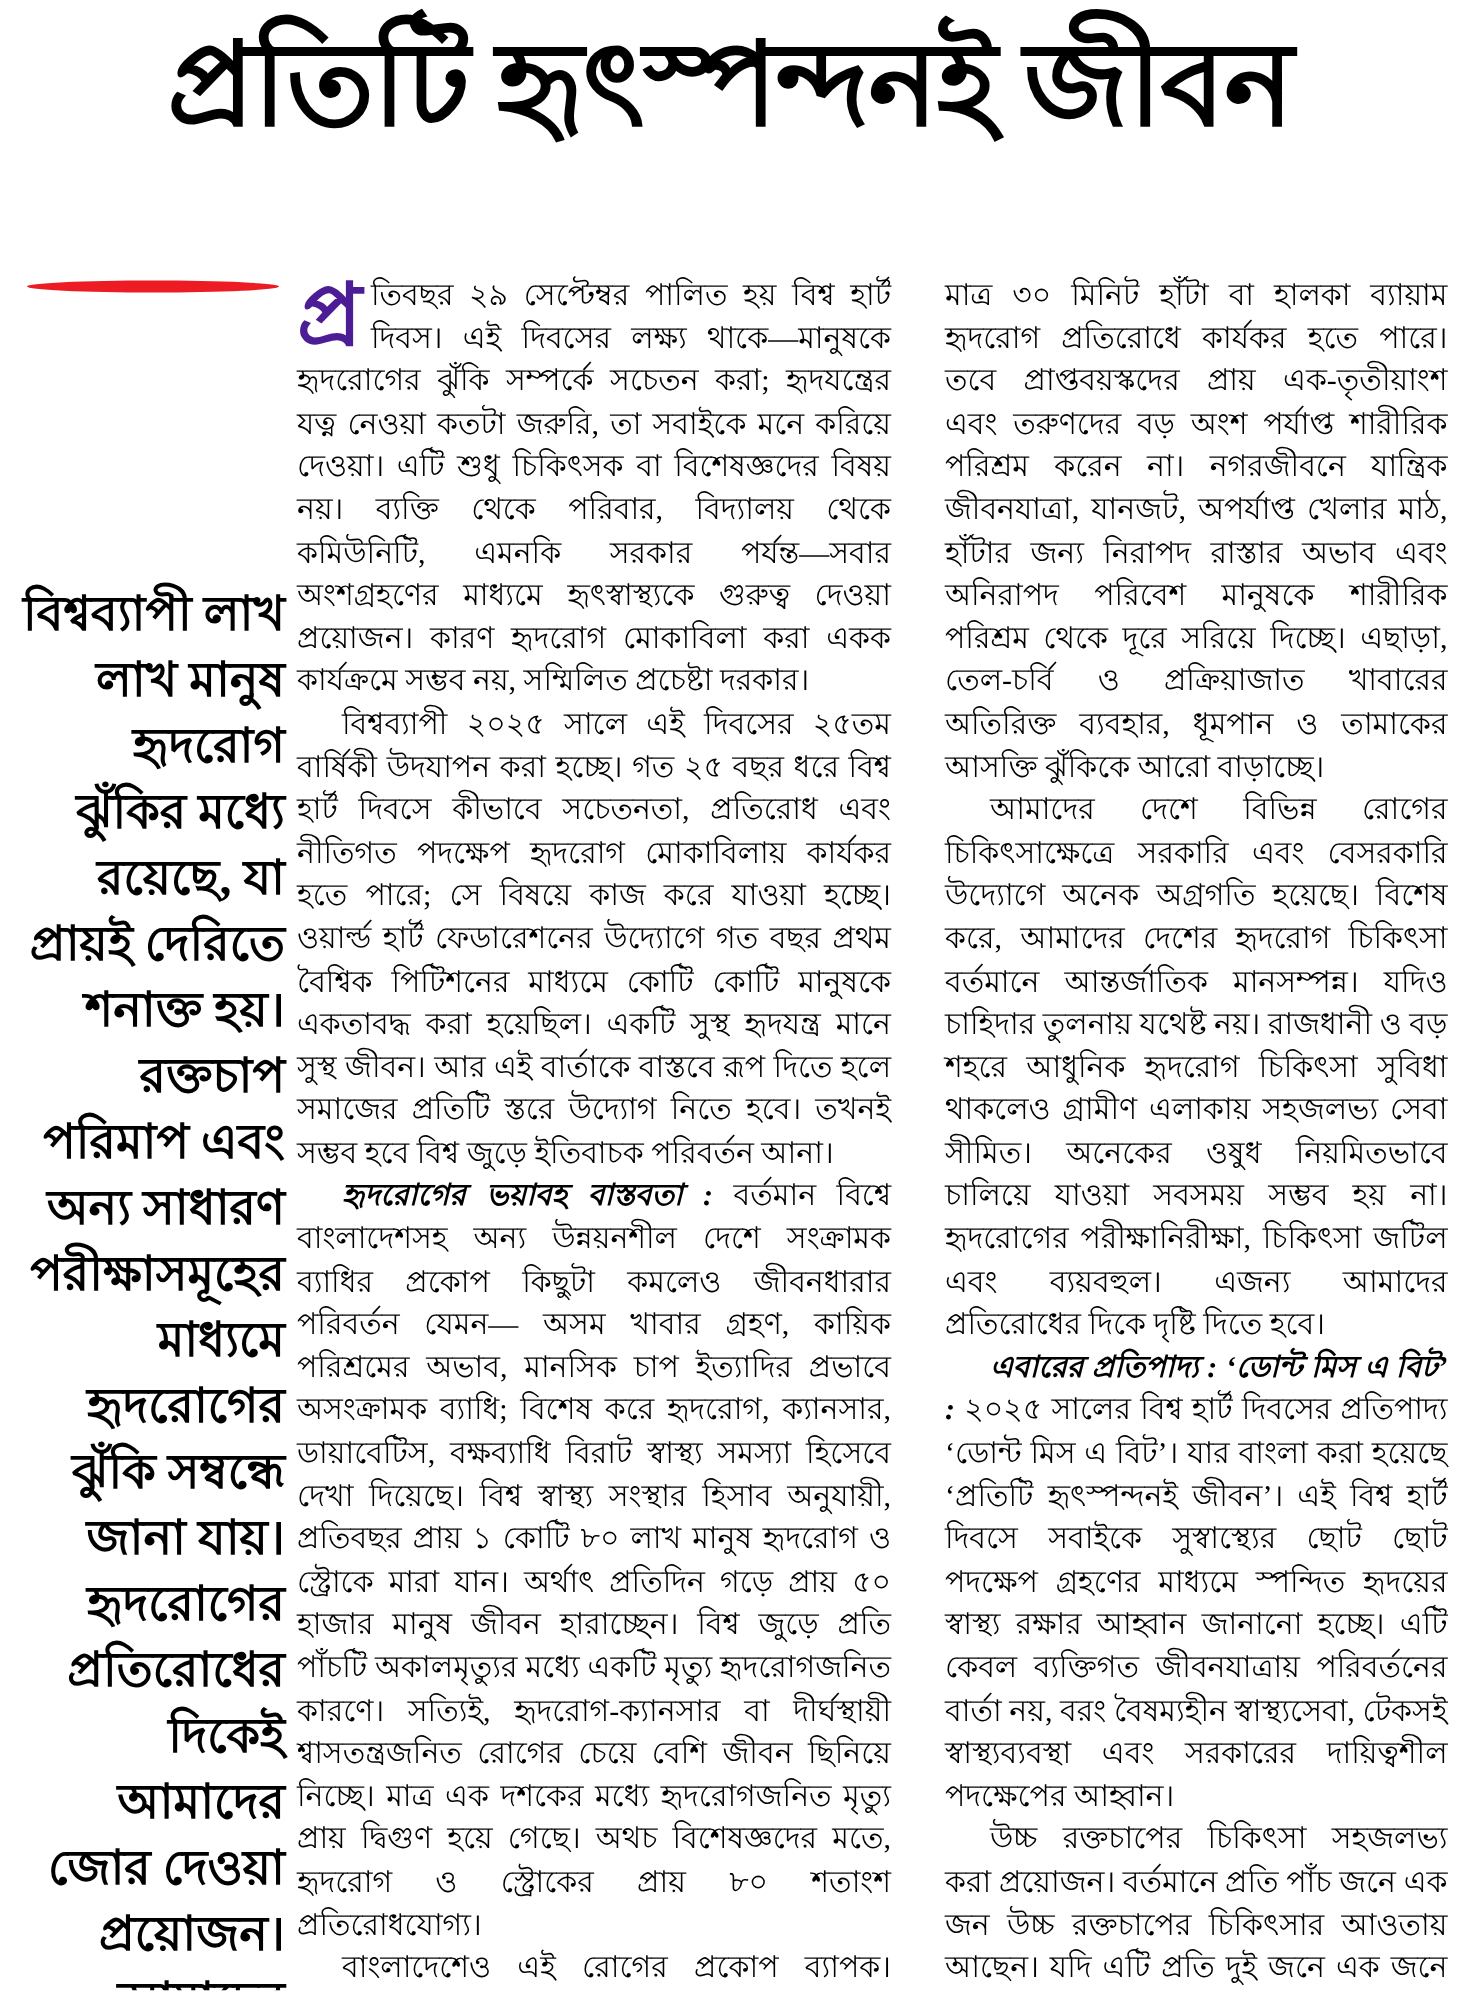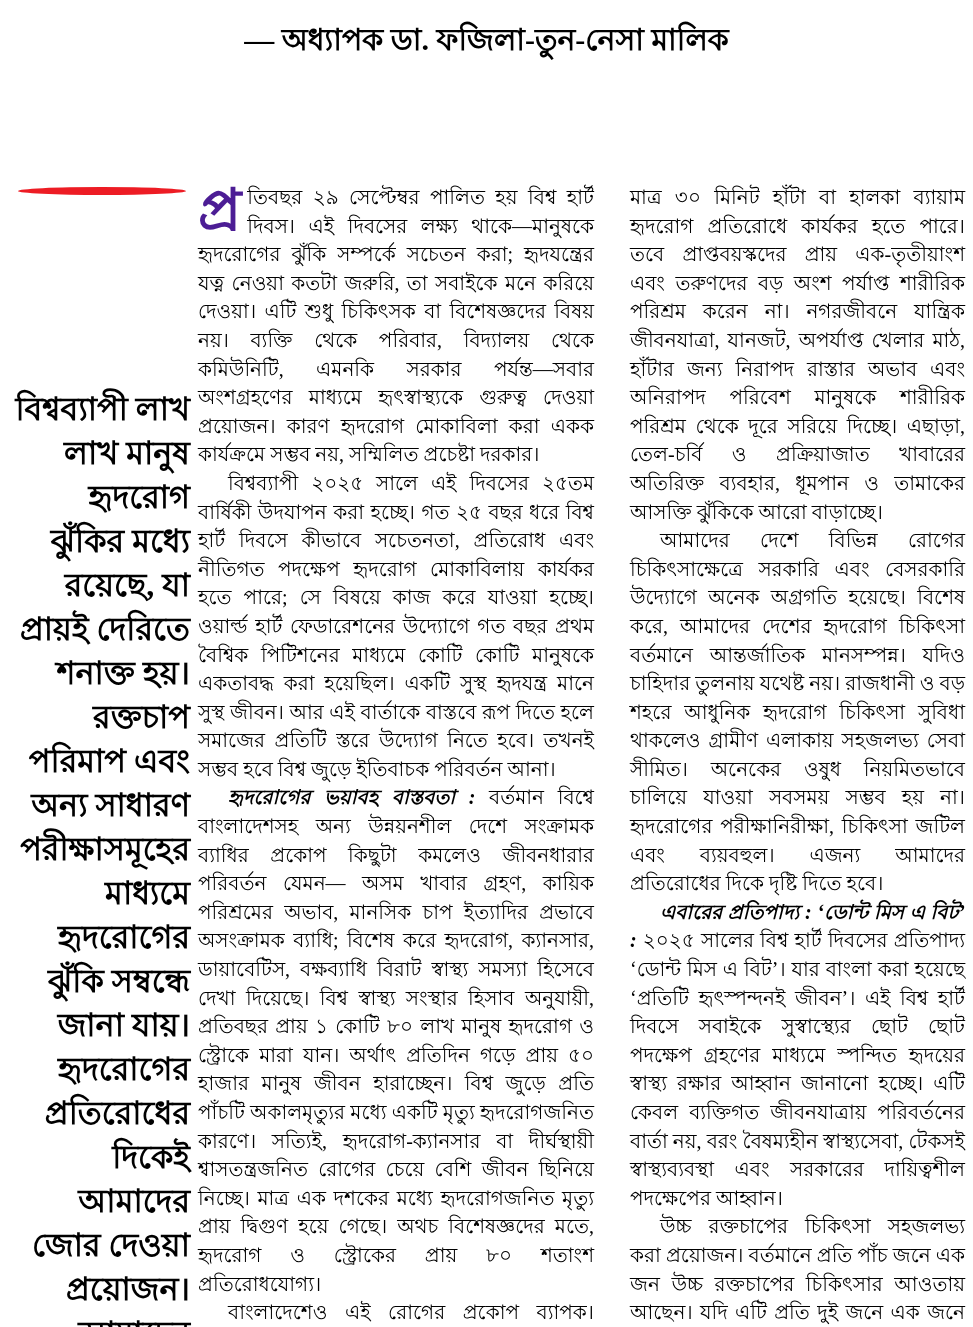--- a/index.html
+++ b/index.html
@@ -91,21 +91,21 @@
     line-height:48px;
     font-weight:bold;
     padding:4px 6px 0 0;
   }
 </style>
 </head>
 <body>
 
 <div class="page">
 
-  <div class="byline">— অধ্যাপক ডা. ফজিলা-তুন-নেসা মালিক</div>
+  <h1 class="headline">প্রতিটি হৃৎস্পন্দনই জীবন</h1>
 
   <div class="content">
 
     <aside class="rail">
       <div class="photo-wrap">
         <div class="photo-clip">
           <svg width="154" height="198" viewBox="0 0 154 198" xmlns="http://www.w3.org/2000/svg">
 
             <rect x="0" y="0" width="40" height="198" fill="#b8e0c2"></rect>
             <rect x="40" y="0" width="34" height="198" fill="#eef6f2"></rect>

